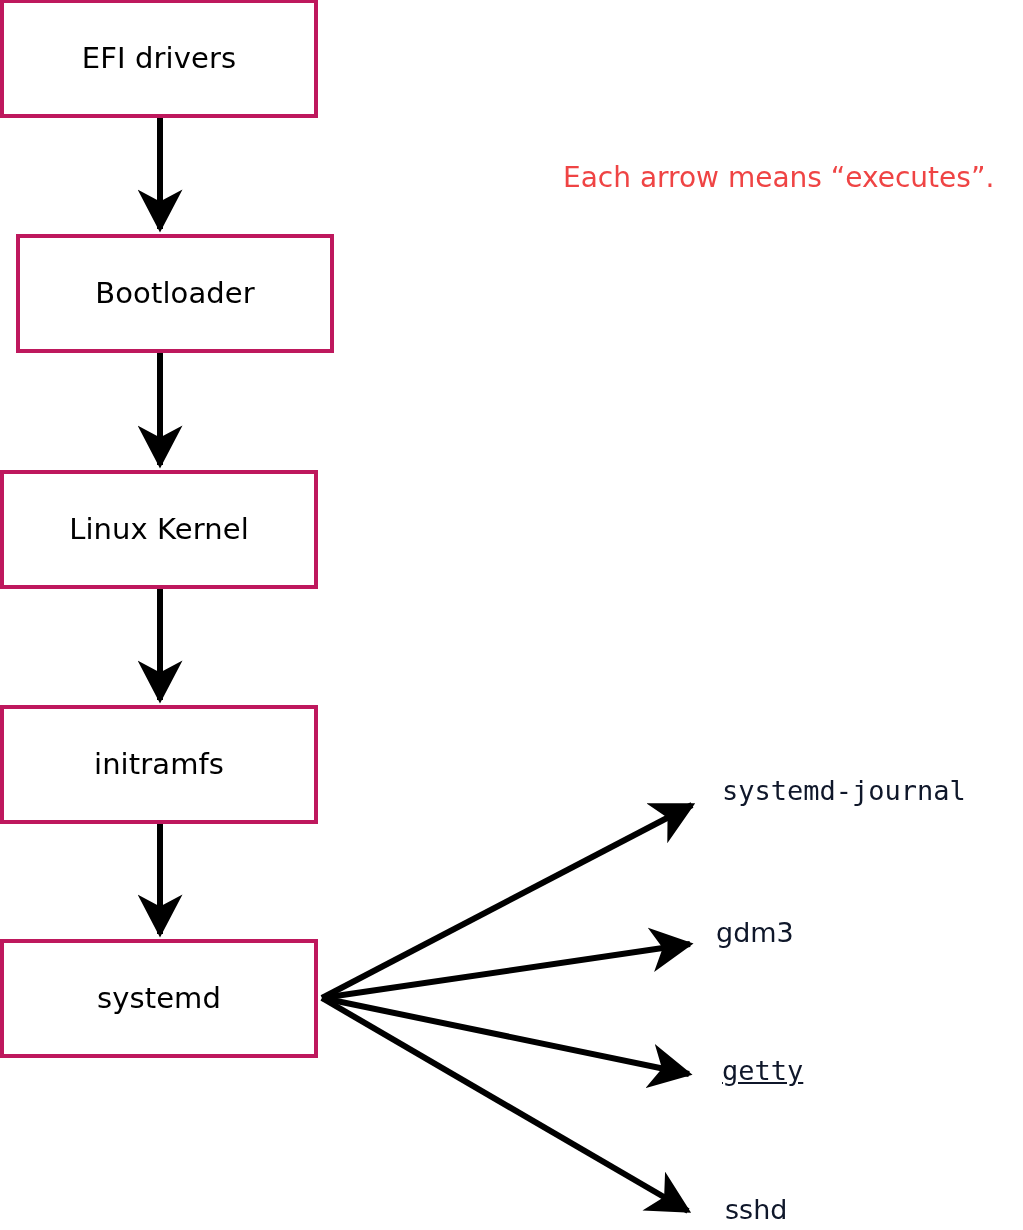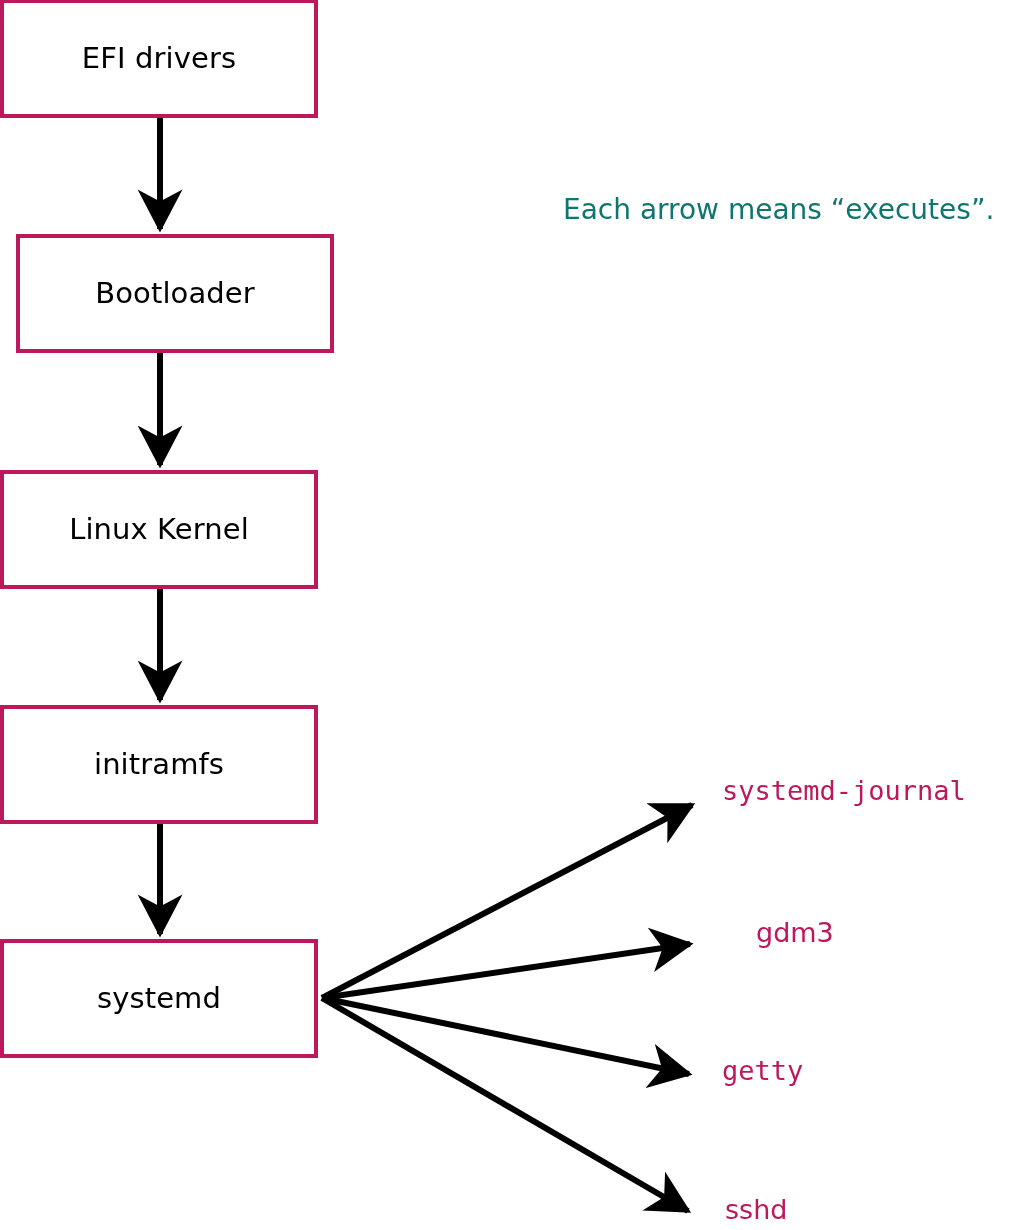--- a/index.html
+++ b/index.html
@@ -55,44 +55,43 @@
   #box-systemd       { top: 939px; justify-content: center;  }
 
   
   #caption {
     position: absolute;
     left: 563px;
     top: 160px;
     font-family: "DejaVu Sans", "Liberation Sans", sans-serif;
     font-size: 28px;
     line-height: 1.25;
-    color: #0f766e;
+    color: #ef4444;
     white-space: nowrap;
-    margin-top: 32px;
   }
 
   
   .service-label {
     position: absolute;
     font-size: 27px;
     line-height: 1;
-    color: #be185d;
+    color: #0f172a;
     white-space: nowrap;
   }
   .service-label.mono {
     font-family: "DejaVu Sans Mono", "Liberation Mono", monospace;
     letter-spacing: 0px;
   }
   .service-label.sans {
     font-family: "DejaVu Sans", "Liberation Sans", sans-serif;
   }
 
   #label-systemd-journal { left: 722px; top: 777px; }
-  #label-gdm3           { left: 756px; top: 919px; }
-  #label-getty          { left: 722px; top: 1057px; }
+  #label-gdm3           { left: 716px; top: 919px; }
+  #label-getty          { left: 722px; top: 1057px; text-decoration: underline; }
   #label-sshd           { left: 725px; top: 1196px; }
 
   
   #arrows {
     position: absolute;
     left: 0;
     top: 0;
     width: 1023px;
     height: 1230px;
     pointer-events: none;

